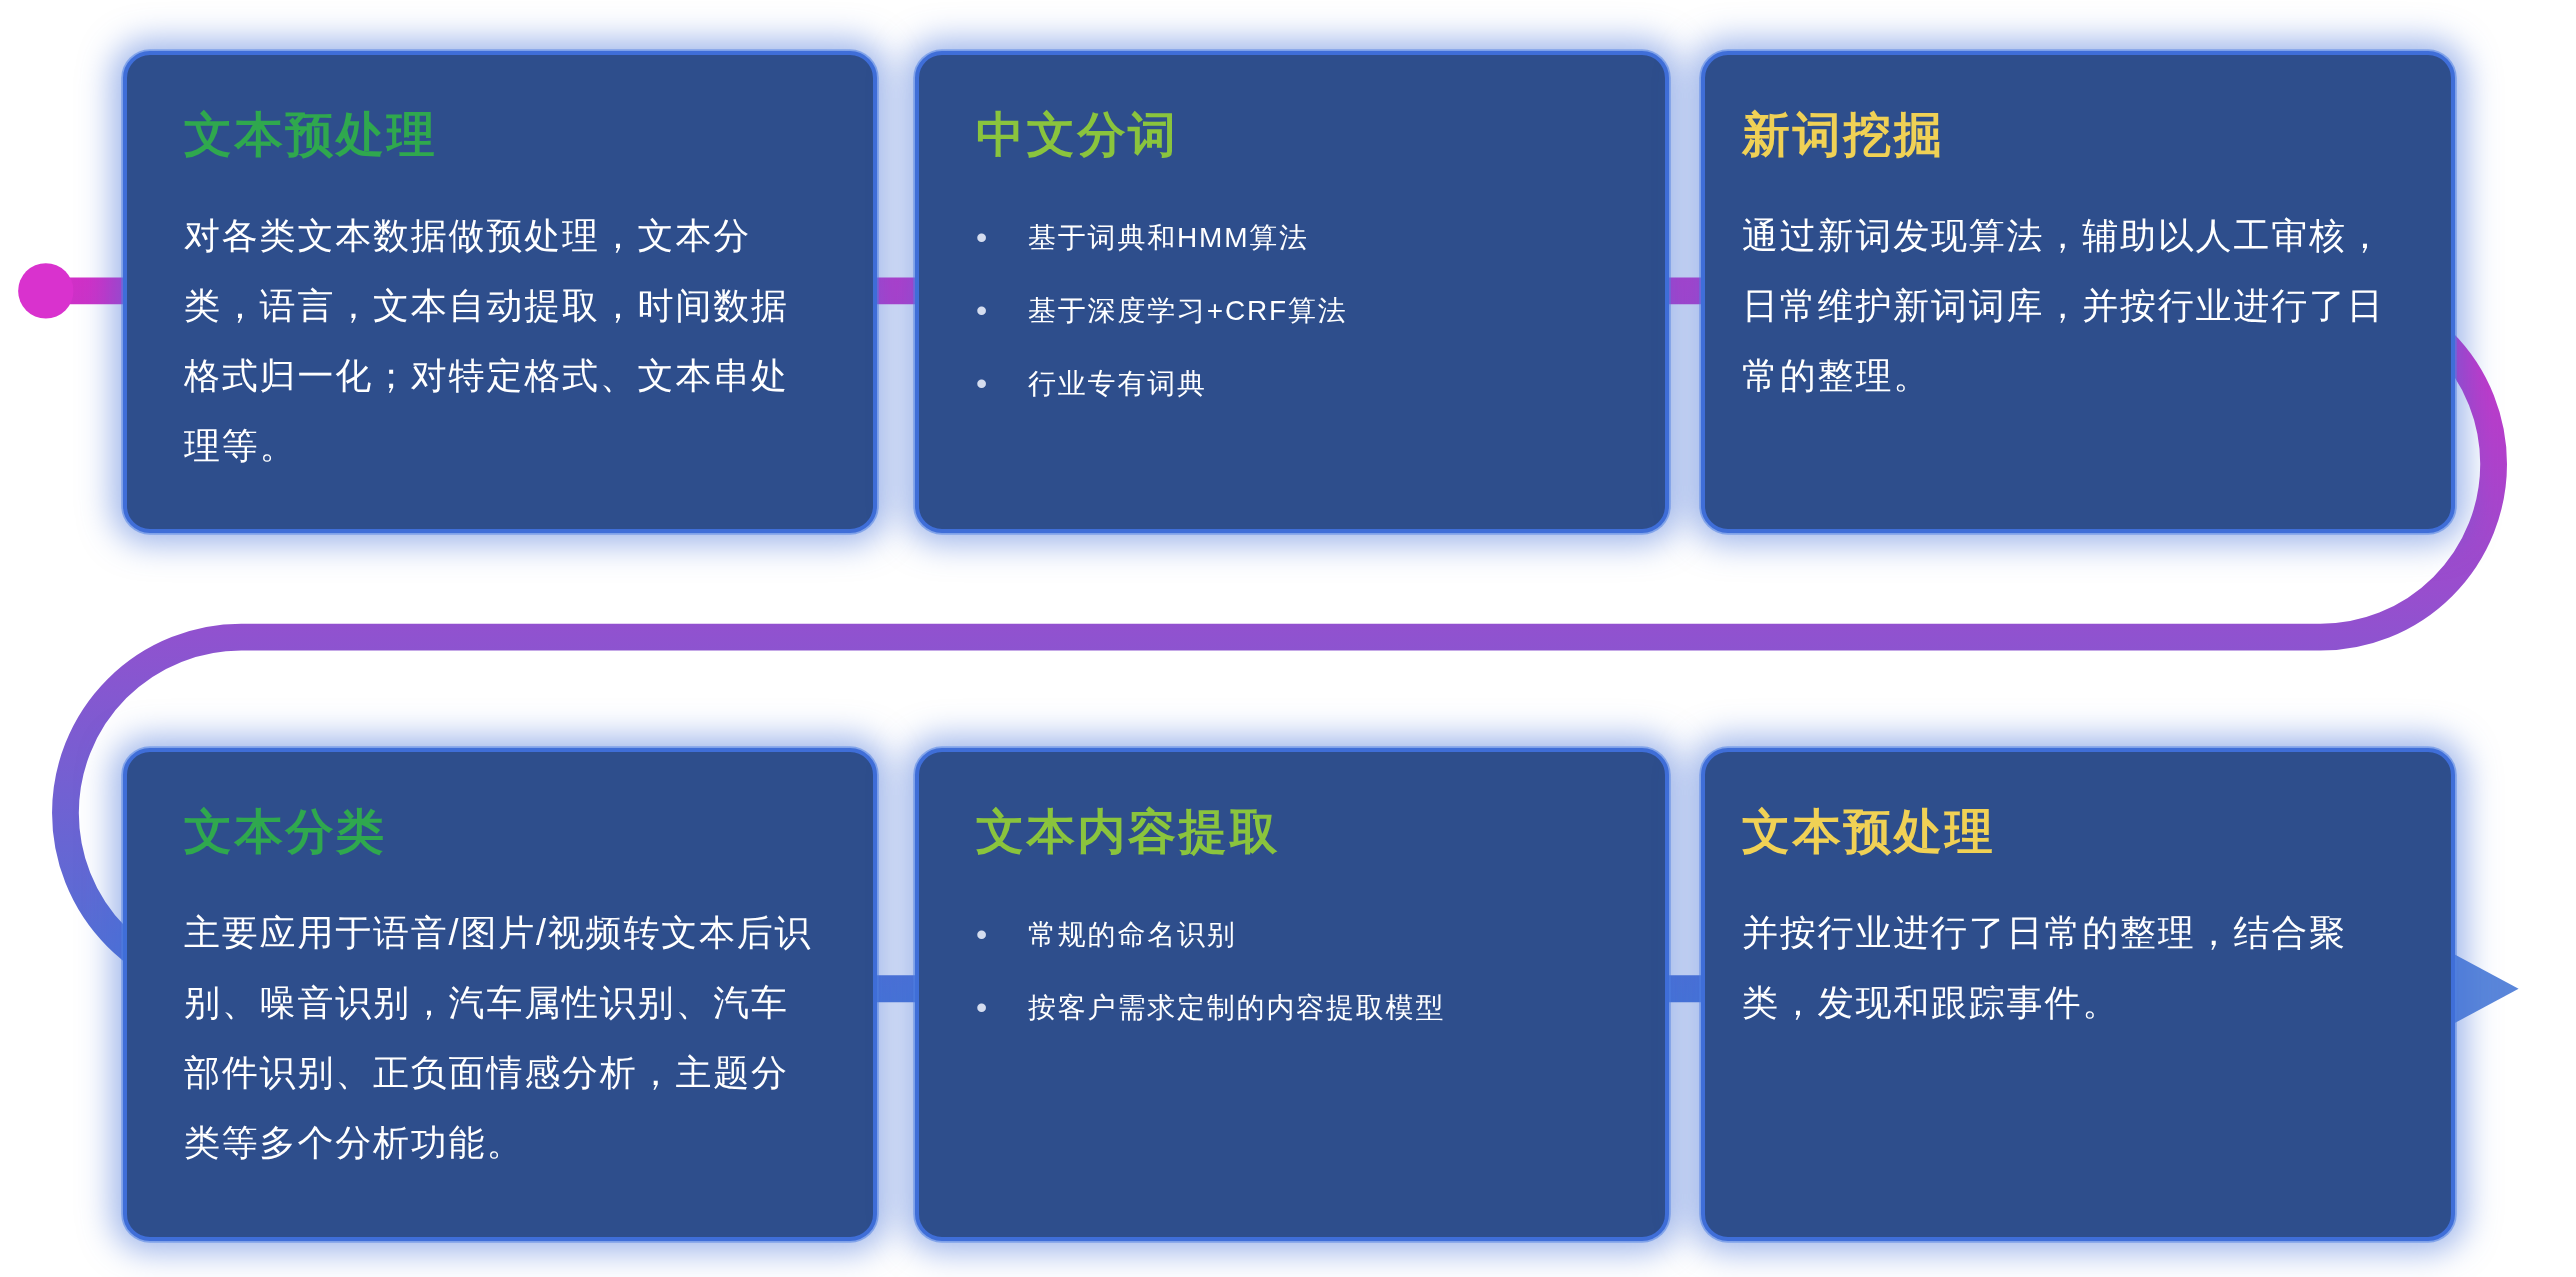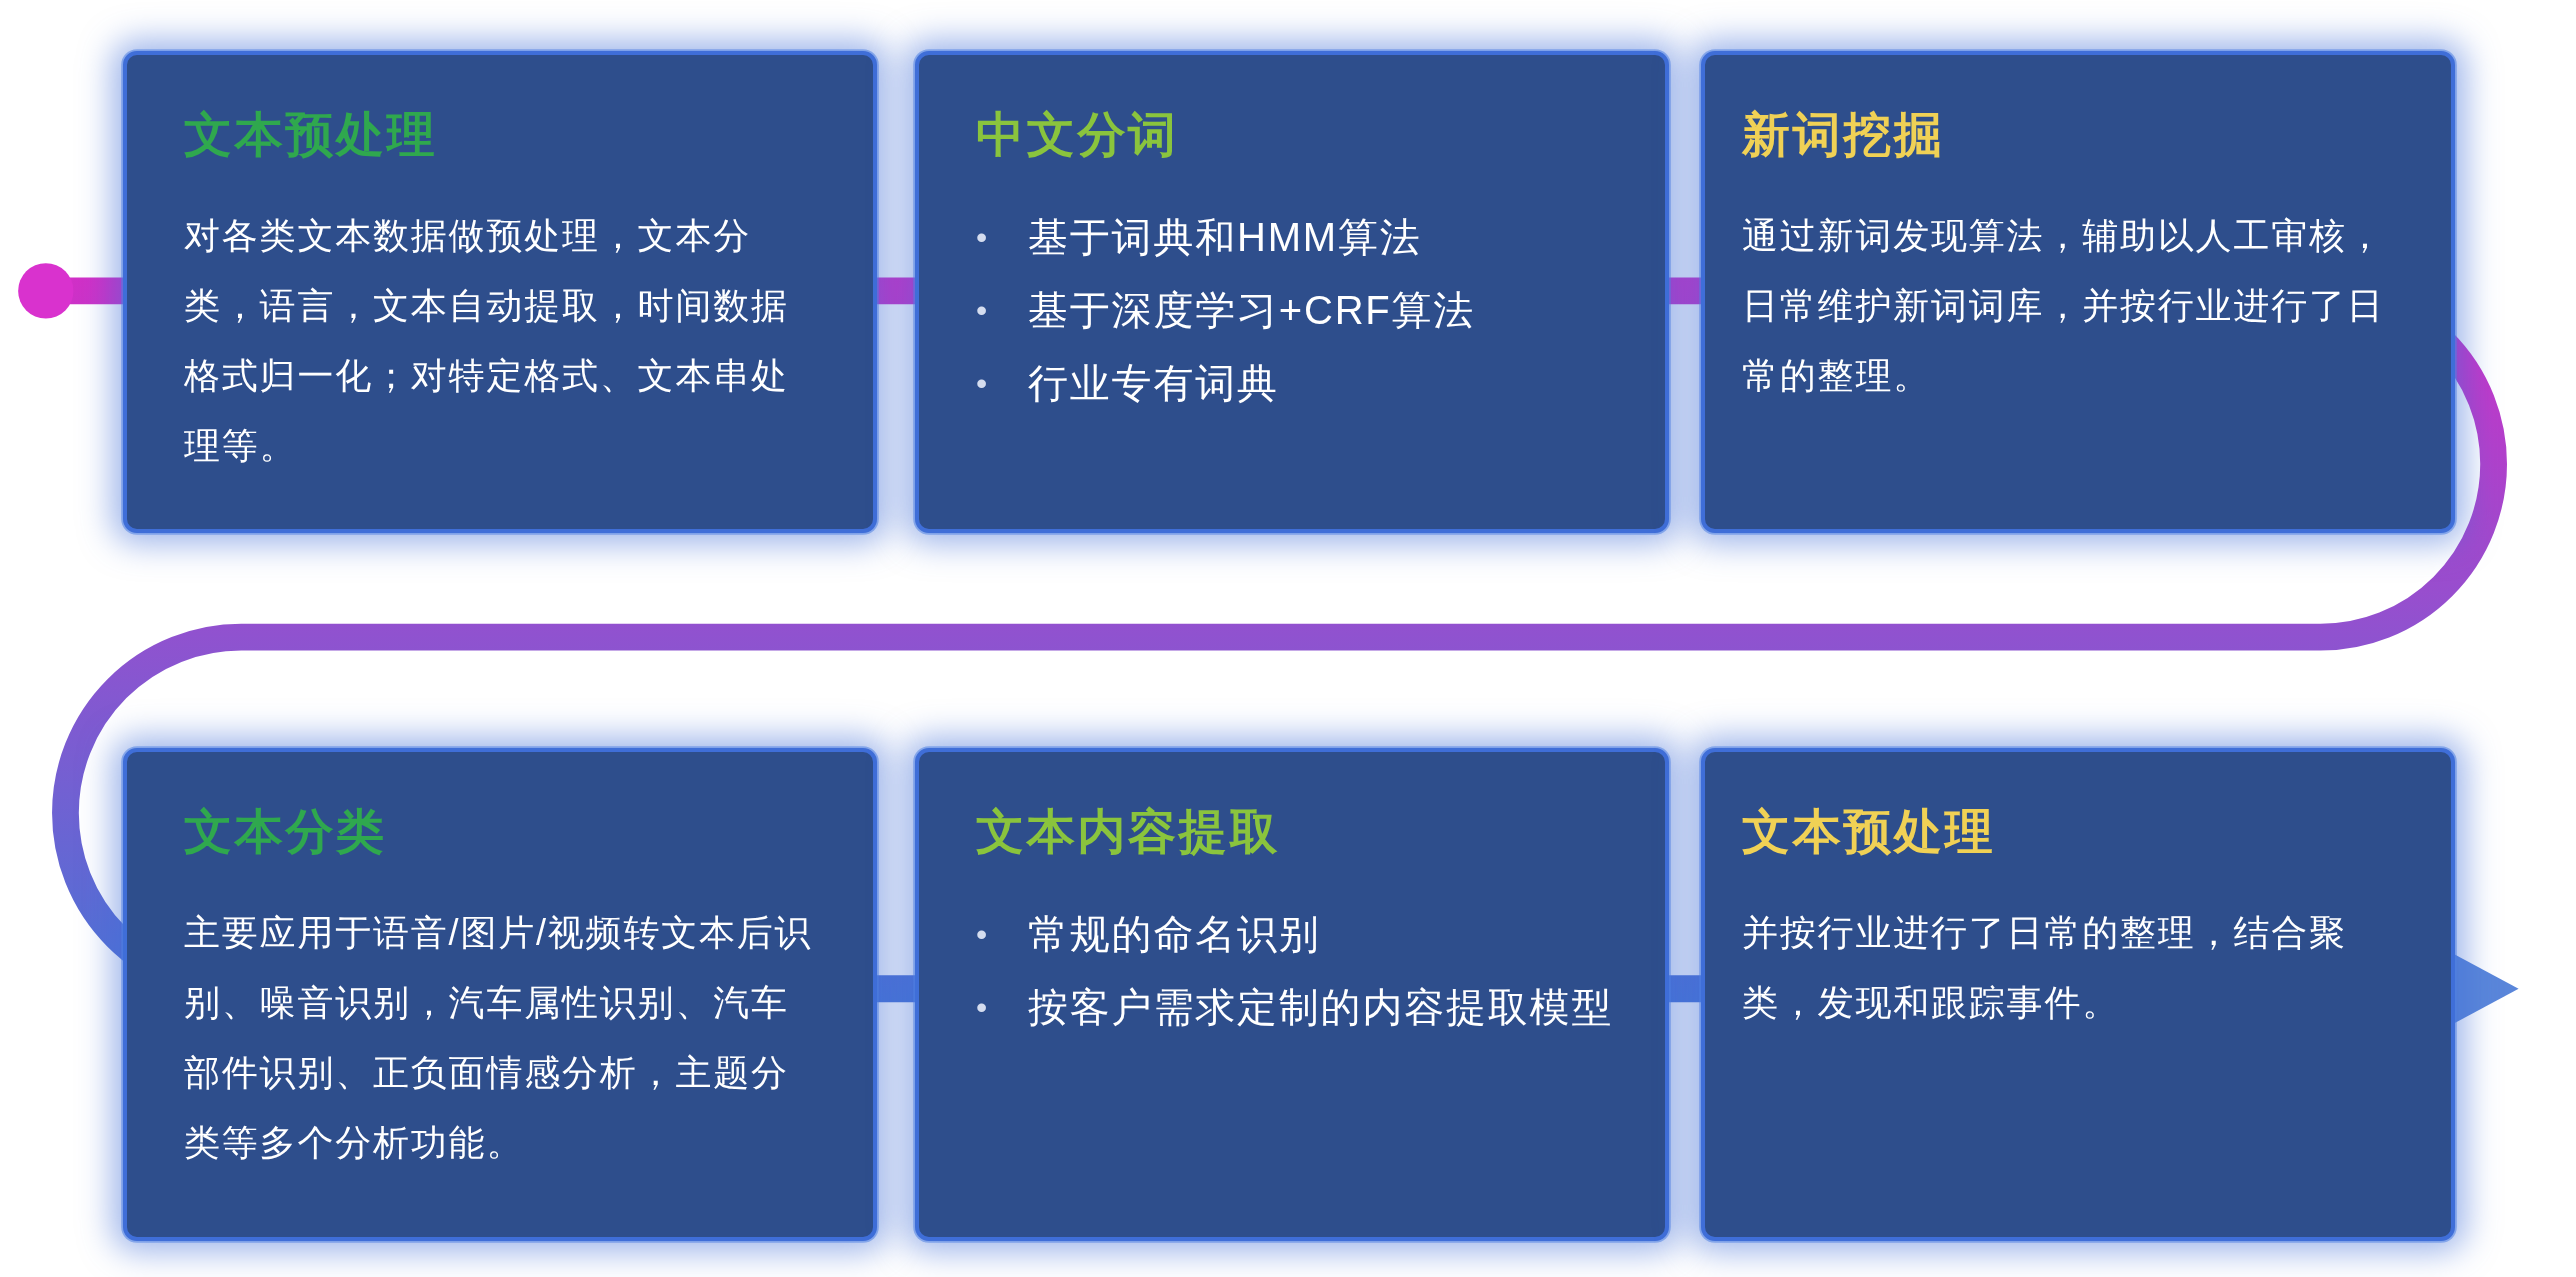--- a/index.html
+++ b/index.html
@@ -19,21 +19,21 @@
     left: 0; top: 0;
     width: 2576px; height: 1277px;
     z-index: 0;
   }
 
   .card {
     position: absolute;
     width: 754px;
     background: #2e4e8c;
     border: 4.5px solid #3f6ed8;
-    border-radius: 14px;
+    border-radius: 27px;
     box-shadow: 0 0 32px 10.7px rgba(63, 110, 216, 0.50), 0 0 0 1.8px rgba(90, 140, 235, 0.55);
     padding: 48px 50px 36px 57px;
     z-index: 1;
   }
   .r1 { top: 51px;  height: 482px; }
   .r2 { top: 748px; height: 493px; }
   .col1 { left: 123px; }
   .col2 { left: 915px; }
   .col3 { left: 1701px; padding-left: 37px; }
 
@@ -49,21 +49,21 @@
     font-size: 36px;
     line-height: 70px;
     letter-spacing: 1.8px;
   }
 
   .bullets { list-style: none; margin-top: 5.4px; }
   .bullet {
     display: flex;
     align-items: flex-start;
     color: #ffffff;
-    font-size: 40px;
+    font-size: 28px;
     line-height: 73px;
     letter-spacing: 1.8px;
   }
   .bdot {
     flex: 0 0 52px;
     color: #d5ddef;
     font-size: 32px;
   }
   .bdot::before { content: "•"; }
 </style>

